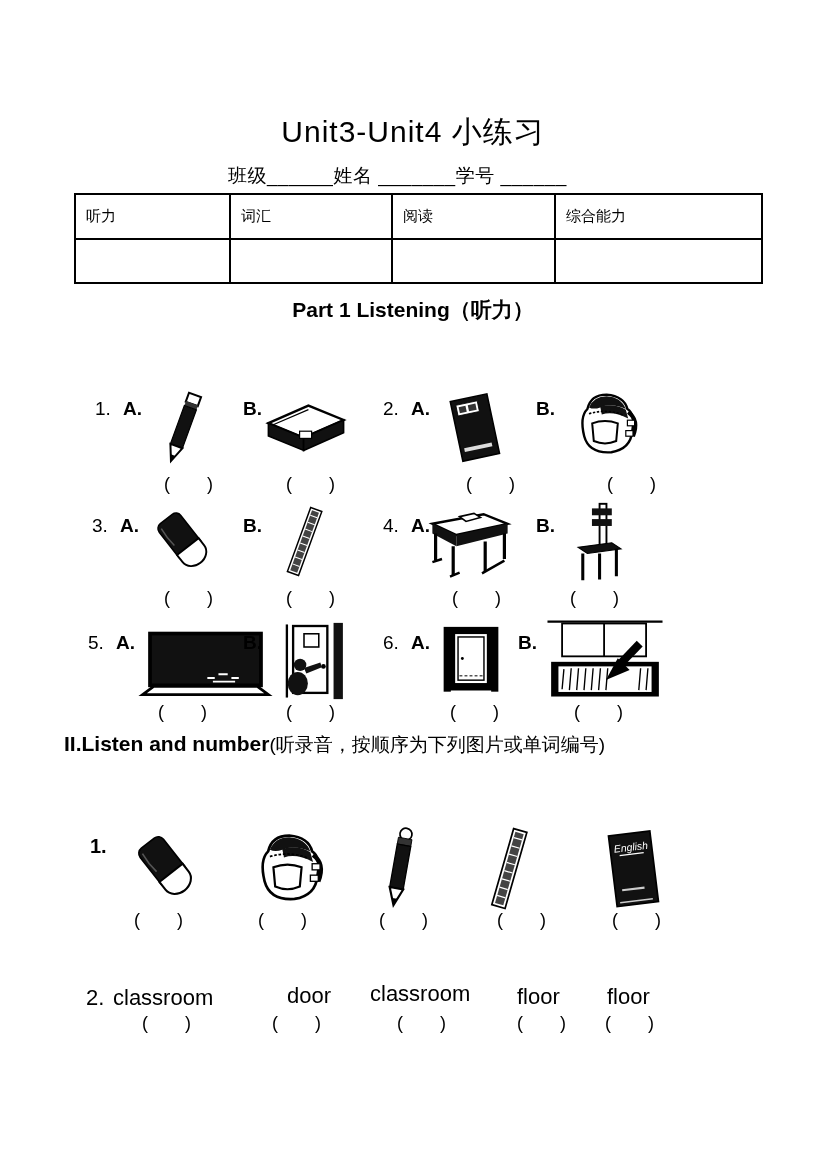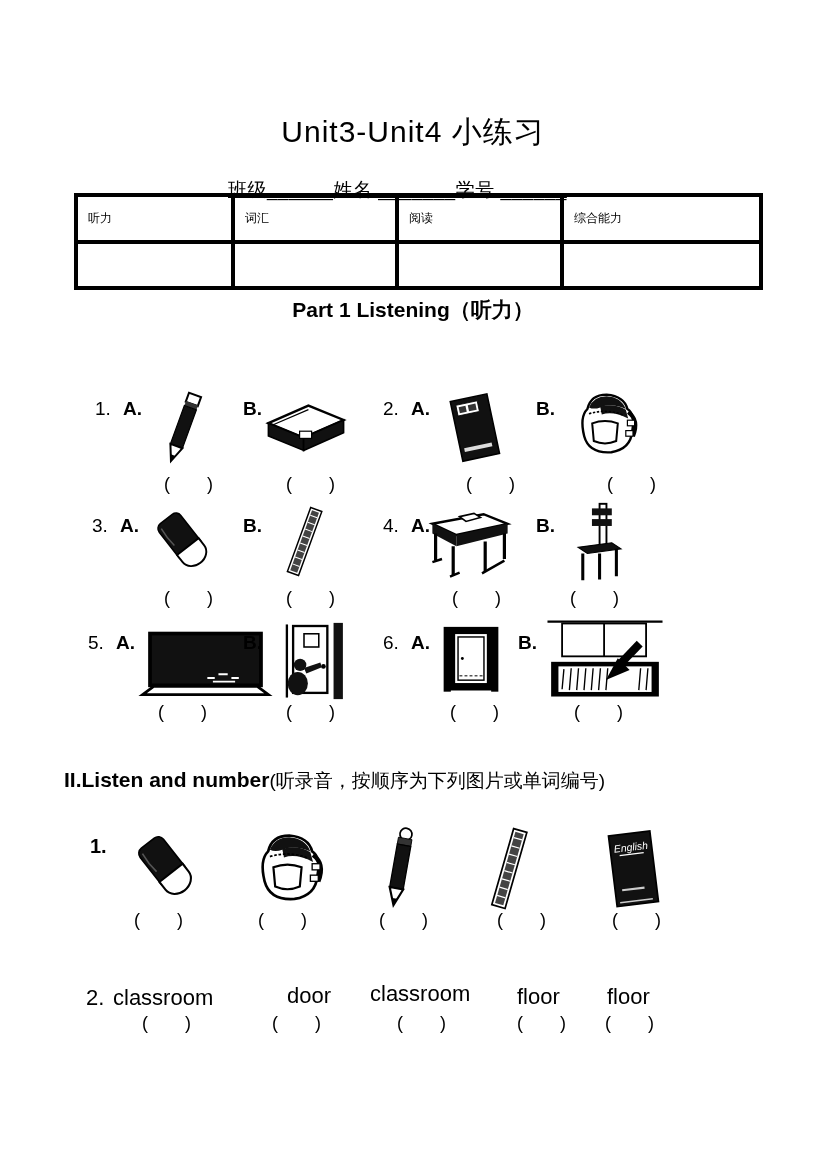--- a/index.html
+++ b/index.html
@@ -1,28 +1,28 @@
 <!DOCTYPE html>
 <html><head>
 <meta charset="utf-8">
 <style>
   html,body{margin:0;padding:0;background:#fff;}
   .page{position:relative;width:826px;height:1169px;background:#fff;overflow:hidden;
         font-family:"Liberation Sans","DejaVu Sans",sans-serif;color:#000;}
   .abs{position:absolute;}
   .title{top:112px;left:0;width:100%;text-align:center;font-size:30px;letter-spacing:1px;}
-  .info{top:177px;left:228px;font-size:19px;white-space:pre;letter-spacing:.5px;text-decoration:underline;}
+  .info{top:163px;left:228px;font-size:19px;white-space:pre;letter-spacing:.5px;}
   table.score{position:absolute;left:74px;top:193px;width:689px;border-collapse:collapse;table-layout:fixed;}
-  table.score td{border:4px solid #000000;font-size:12px;padding:0 0 0 10px;vertical-align:middle;}
+  table.score td{border:2px solid #000000;font-size:15px;padding:0 0 0 10px;vertical-align:middle;}
   table.score tr.hdr td{height:43px;}
   table.score tr.blank td{height:42px;}
   .p1head{top:296px;left:0;width:100%;text-align:center;font-weight:bold;font-size:21px;}
   .secline{top:338px;left:64px;font-size:20px;}
   .secline .lb{font-weight:bold;}
-  .sec2line{top:768px;left:64px;font-size:19px;}
+  .sec2line{top:732px;left:64px;font-size:19px;}
   .sec2line .lb2{font-weight:bold;font-size:21px;}
   .num{font-size:19px;}
   .opt{font-size:19px;font-weight:bold;}
   .bnum{font-size:20px;font-weight:bold;}
   .paren{font-size:18px;white-space:pre;letter-spacing:1px;}
   .word{font-size:22px;}
   svg{display:block;}
 </style>
 </head>
 <body>

